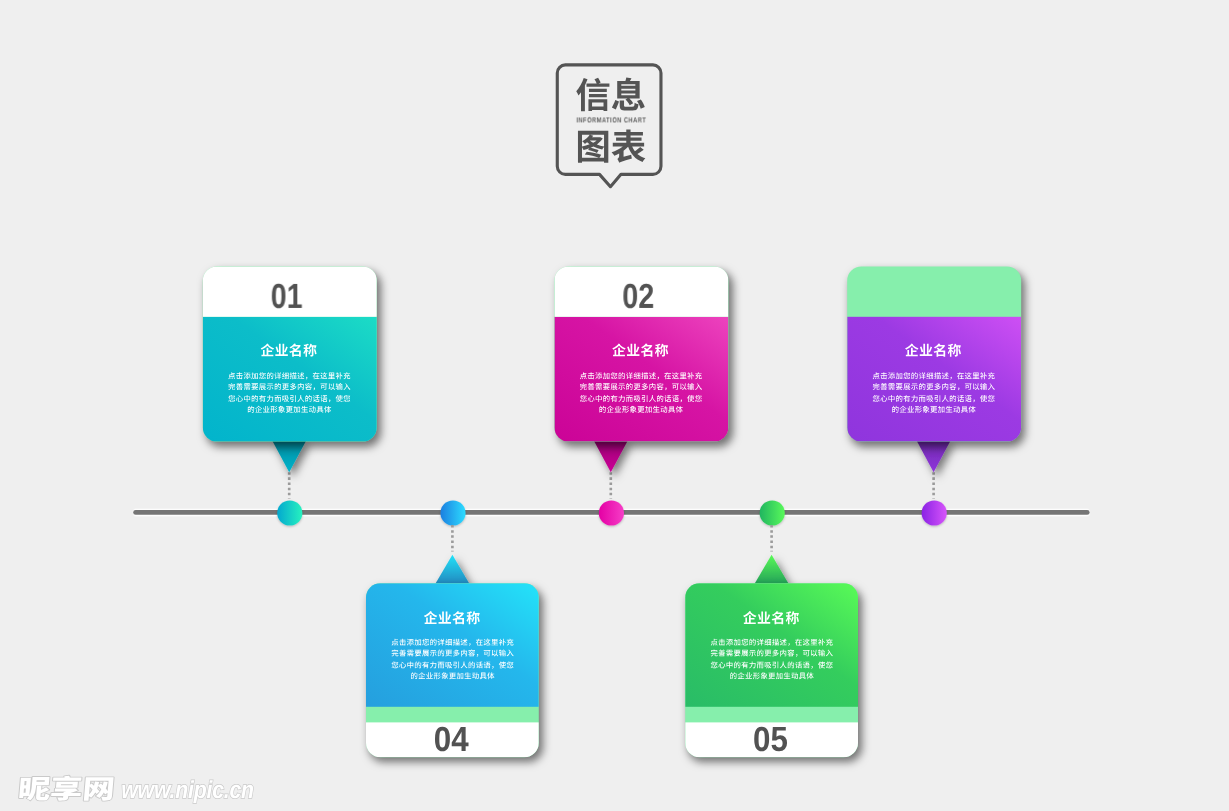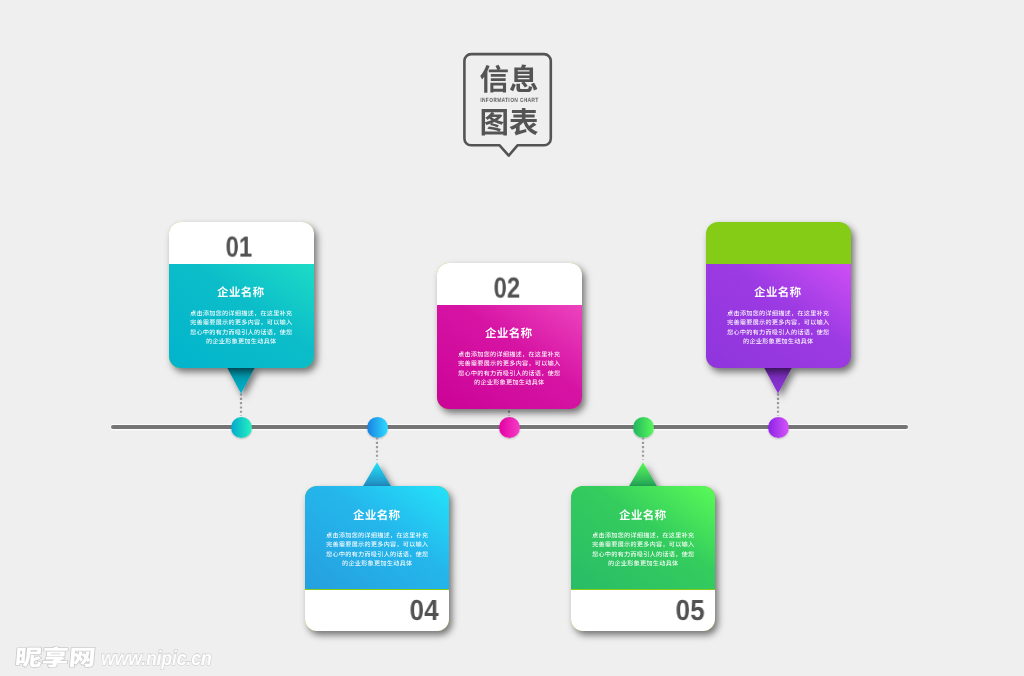--- a/index.html
+++ b/index.html
@@ -27,28 +27,28 @@
        background:#757575;border-radius:2px;
        box-shadow:0 -1.1px 0.9px rgba(255,255,255,0.95),
                   0 1.3px 1.1px rgba(255,255,255,0.95);}
   .tl-dot{position:absolute;width:21px;height:21px;border-radius:50%;
        top:416.5px;margin-left:-10.5px;
        box-shadow:0 1px 2px rgba(0,0,0,0.22);}
   .connector{position:absolute;width:4px;margin-left:-2px;}
 
   
   .card{position:absolute;border-radius:12px;overflow:hidden;
-       background:#84cc16;
+       background:#86efac;
        box-shadow:3px 4px 7px rgba(0,0,0,0.52);}
   .card.above{width:145px;height:146px;top:222px;margin-left:-72.5px;}
   .card.below{width:144.5px;height:145px;top:485.7px;margin-left:-72.2px;}
   .num-pane{position:absolute;left:0;width:100%;background:#ffffff;
        display:flex;align-items:center;justify-content:center;}
   .card.above .num-pane{top:0;height:42px;}
-  .card.below .num-pane{bottom:0;height:41px;padding-left:48px;}
+  .card.below .num-pane{bottom:0;height:29px;}
   .num{font-family:"Liberation Sans",sans-serif;font-weight:bold;
        font-size:29px;color:#525252;letter-spacing:0;line-height:29px;
        will-change:transform;}
   .card.above .num{transform:scaleX(0.82) translate(-2.8px,4.6px);
        transform-origin:50% 50%;}
   .card.below .num{transform:scaleX(0.9) translate(-1.2px,1.0px);
        transform-origin:50% 50%;}
   .color-pane{position:absolute;left:0;width:100%;}
   .card.above .color-pane{top:42px;bottom:0;}
   .card.below .color-pane{top:0;bottom:41.5px;}
@@ -247,21 +247,21 @@
             <linearGradient id="ptr02" x1="0" y1="0" x2="0" y2="1">
               <stop offset="0%" stop-color="#9e0276"></stop>
               <stop offset="100%" stop-color="#cb0397"></stop>
             </linearGradient>
             <filter id="ptrsh02" x="-60%" y="-60%" width="240%" height="240%">
               <feDropShadow dx="3" dy="4" stdDeviation="3.5" flood-color="#000" flood-opacity="0.5"></feDropShadow>
             </filter>
           </defs>
       <path d="M7.8 2.1 L36.2 2.1 L22 28.6 Z" fill="url(#ptr02)" filter="url(#ptrsh02)"></path>
     </svg>
-    <div class="card above" style="left: 509px; margin-top: 41px;">
+    <div class="card above" style="left: 534px;">
       <div class="color-pane" style="background: linear-gradient(to right top, rgb(203, 3, 151) 0%, rgb(214, 20, 164) 58%, rgb(237, 67, 190) 100%);"></div>
       <div class="num-pane">
         <div class="num">02</div>
       </div>
       <div class="card-title">
             <svg class="cjk" width="47.15" height="12.76" viewBox="0 0 47.15 12.76">
               <path d="M184.0 396.0V46.0H75.0V-62.0H930.0V46.0H570.0V247.0H839.0V354.0H570.0V561.0H443.0V46.0H302.0V396.0ZM483.0 859.0C383.0 709.0 198.0 588.0 18.0 519.0C49.0 491.0 83.0 448.0 100.0 417.0C246.0 483.0 388.0 577.0 500.0 695.0C637.0 550.0 769.0 477.0 908.0 417.0C923.0 453.0 955.0 495.0 984.0 521.0C842.0 571.0 701.0 639.0 569.0 777.0L591.0 806.0Z" fill="#ffffff" transform="translate(0.00,10.21) scale(0.01160,-0.01160)"></path>
               <path d="M64.0 606.0C109.0 483.0 163.0 321.0 184.0 224.0L304.0 268.0C279.0 363.0 221.0 520.0 174.0 639.0ZM833.0 636.0C801.0 520.0 740.0 377.0 690.0 283.0V837.0H567.0V77.0H434.0V837.0H311.0V77.0H51.0V-43.0H951.0V77.0H690.0V266.0L782.0 218.0C834.0 315.0 897.0 458.0 943.0 585.0Z" fill="#ffffff" transform="translate(11.85,10.21) scale(0.01160,-0.01160)"></path>
               <path d="M236.0 503.0C274.0 473.0 320.0 435.0 359.0 400.0C256.0 350.0 143.0 313.0 28.0 290.0C50.0 264.0 78.0 213.0 90.0 180.0C140.0 192.0 189.0 206.0 238.0 222.0V-89.0H358.0V-46.0H735.0V-89.0H859.0V361.0H534.0C672.0 449.0 787.0 564.0 857.0 709.0L774.0 757.0L754.0 751.0H460.0C480.0 776.0 499.0 801.0 517.0 827.0L382.0 855.0C322.0 761.0 211.0 660.0 47.0 588.0C74.0 568.0 112.0 522.0 130.0 493.0C218.0 538.0 292.0 588.0 355.0 643.0H675.0C623.0 574.0 553.0 513.0 471.0 461.0C427.0 499.0 373.0 540.0 329.0 571.0ZM735.0 63.0H358.0V252.0H735.0Z" fill="#ffffff" transform="translate(23.70,10.21) scale(0.01160,-0.01160)"></path>
               <path d="M481.0 447.0C463.0 328.0 427.0 206.0 375.0 130.0C402.0 117.0 450.0 88.0 471.0 70.0C525.0 156.0 568.0 292.0 592.0 427.0ZM774.0 427.0C813.0 317.0 851.0 172.0 862.0 77.0L972.0 112.0C958.0 208.0 920.0 348.0 877.0 459.0ZM519.0 847.0C496.0 733.0 455.0 618.0 400.0 539.0V567.0H287.0V708.0C335.0 719.0 381.0 733.0 422.0 748.0L356.0 844.0C276.0 810.0 153.0 780.0 43.0 762.0C55.0 736.0 70.0 696.0 74.0 671.0C107.0 675.0 143.0 680.0 178.0 686.0V567.0H43.0V455.0H164.0C129.0 357.0 74.0 250.0 19.0 185.0C37.0 158.0 62.0 111.0 73.0 79.0C110.0 129.0 147.0 199.0 178.0 275.0V-90.0H287.0V314.0C312.0 275.0 337.0 233.0 350.0 205.0L415.0 301.0C398.0 324.0 314.0 409.0 287.0 433.0V455.0H400.0V504.0C428.0 488.0 463.0 465.0 481.0 451.0C513.0 495.0 543.0 552.0 569.0 616.0H629.0V42.0C629.0 28.0 624.0 24.0 611.0 24.0C597.0 24.0 553.0 24.0 513.0 26.0C529.0 -4.0 548.0 -54.0 553.0 -86.0C618.0 -86.0 667.0 -82.0 701.0 -65.0C737.0 -46.0 747.0 -16.0 747.0 41.0V616.0H829.0C816.0 584.0 802.0 551.0 788.0 522.0L892.0 496.0C919.0 562.0 949.0 640.0 973.0 712.0L898.0 731.0L881.0 727.0H608.0C617.0 759.0 626.0 791.0 633.0 824.0Z" fill="#ffffff" transform="translate(35.55,10.21) scale(0.01160,-0.01160)"></path>

